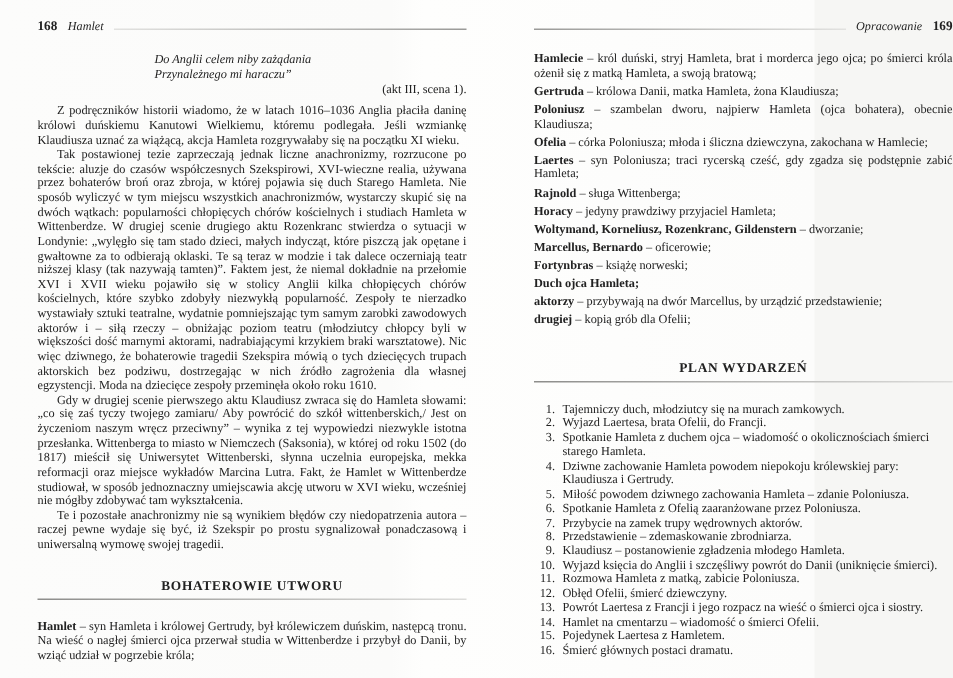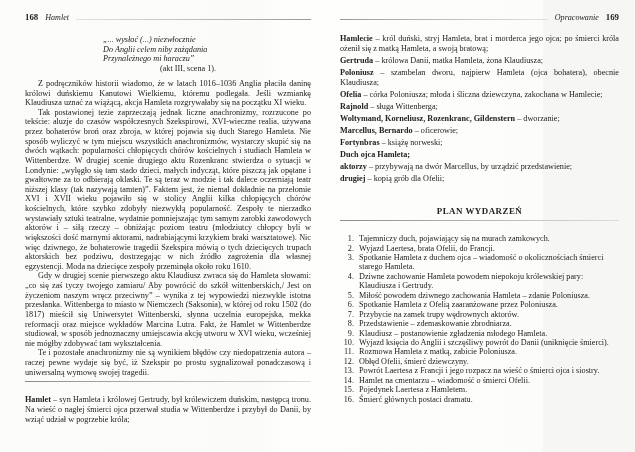--- a/index.html
+++ b/index.html
@@ -8,37 +8,37 @@
     background:#f6f6f4;
     font-family:"Liberation Serif","DejaVu Serif",serif;
     color:#222;
   }
   .spread{
     position:relative;width:543px;height:452px;
     background:linear-gradient(to right,#fcfcfb 0%,#fbfbfa 48%,#fefefd 52%,#fcfcfb 100%);
   }
   .page{position:absolute;top:0;}
   .page-left{left:25px;width:286px;}
-  .page-right{left:340px;width:279px;}
+  .page-right{left:356px;width:279px;}
 
   .page-header{
     display:flex;align-items:baseline;gap:7px;
     padding-top:12px;height:12px;
   }
   .pnum{font-weight:bold;font-size:8.8px;}
   .rtitle{font-style:italic;font-size:8.1px;}
   .hrule{flex:1;height:1px;align-self:center;margin-top:3px;}
   .hrule-left{background:linear-gradient(to right,#e2e2e0,#9a9a98);}
   .hrule-right{background:linear-gradient(to left,#e2e2e0,#9a9a98);}
 
   .quote{
     margin:11px 0 5px 78px;
     font-style:italic;font-size:8.2px;line-height:9.6px;
   }
-  .qattr{margin-left:57px;font-style:normal;margin-top:0.5px;}
+  .qattr{margin-left:57px;font-style:normal;margin-top:0.5px;text-align:right;}
 
   p.body{
     margin:0;font-size:8.2px;line-height:9.62px;
     text-align:justify;text-indent:13px;
   }
 
   .section-heading{
     text-align:center;font-weight:bold;font-size:8.9px;
     letter-spacing:0.5px;
   }
@@ -78,68 +78,70 @@
   <div class="page page-left">
     <div class="page-header">
       <span class="pnum">168</span>
       <span class="rtitle">Hamlet</span>
       <span class="hrule hrule-left"></span>
     </div>
 
     <div class="quote">
       <div>
 
-      <div class="qline">„... wysłać (...) niezwłocznie</div>
           <div class="qline">Do Anglii celem niby zażądania</div>
           <div class="qline">Przynależnego mi haraczu”</div>
         </div>
       <div class="qattr">(akt III, scena 1).</div>
     </div>
 
     <div>
 
     <p class="body"><span>Z podręczników historii wiadomo, że w latach 1016–1036 Anglia płaciła daninę królowi duńskiemu Kanutowi Wielkiemu, któremu podlegała. Jeśli wzmiankę Klaudiusza uznać za wiążącą, akcja </span><span class="it">Hamleta</span><span> rozgrywałaby się na początku XI wieku.</span></p>
         <p class="body"><span>Tak postawionej tezie zaprzeczają jednak liczne anachronizmy, rozrzucone po tekście: aluzje do czasów współczesnych Szekspirowi, XVI-wieczne realia, używana przez bohaterów broń oraz zbroja, w której pojawia się duch Starego Hamleta. Nie sposób wyliczyć w tym miejscu wszystkich anachronizmów, wystarczy skupić się na dwóch wątkach: popularności chłopięcych chórów kościelnych i studiach Hamleta w Wittenberdze. W drugiej scenie drugiego aktu Rozenkranc stwierdza o sytuacji w Londynie: </span><span class="it">„wylęgło się tam stado dzieci, małych indycząt, które piszczą jak opętane i gwałtowne za to odbierają oklaski. Te są teraz w modzie i tak dalece oczerniają teatr niższej klasy (tak nazywają tamten)”</span><span>. Faktem jest, że niemal dokładnie na przełomie XVI i XVII wieku pojawiło się w stolicy Anglii kilka chłopięcych chórów kościelnych, które szybko zdobyły niezwykłą popularność. Zespoły te nierzadko wystawiały sztuki teatralne, wydatnie pomniejszając tym samym zarobki zawodowych aktorów i – siłą rzeczy – obniżając poziom teatru (młodziutcy chłopcy byli w większości dość marnymi aktorami, nadrabiającymi krzykiem braki warsztatowe). Nic więc dziwnego, że bohaterowie tragedii Szekspira mówią o tych dziecięcych trupach aktorskich bez podziwu, dostrzegając w nich źródło zagrożenia dla własnej egzystencji. Moda na dziecięce zespoły przeminęła około roku 1610.</span></p>
         <p class="body"><span>Gdy w drugiej scenie pierwszego aktu Klaudiusz zwraca się do Hamleta słowami: </span><span class="it">„co się zaś tyczy twojego zamiaru/ Aby powrócić do szkół wittenberskich,/ Jest on życzeniom naszym wręcz przeciwny”</span><span> – wynika z tej wypowiedzi niezwykle istotna przesłanka. Wittenberga to miasto w Niemczech (Saksonia), w której od roku 1502 (do 1817) mieścił się Uniwersytet Wittenberski, słynna uczelnia europejska, mekka reformacji oraz miejsce wykładów Marcina Lutra. Fakt, że Hamlet w Wittenberdze studiował, w sposób jednoznaczny umiejscawia akcję utworu w XVI wieku, wcześniej nie mógłby zdobywać tam wykształcenia.</span></p>
         <p class="body"><span>Te i pozostałe anachronizmy nie są wynikiem błędów czy niedopatrzenia autora – raczej pewne wydaje się być, iż Szekspir po prostu sygnalizował ponadczasową i uniwersalną wymowę swojej tragedii.</span></p>
       </div>
 
+    <div class="section-heading sh-left">BOHATEROWIE UTWORU</div>
     <div class="heading-rule hr-left"></div>
 
     <p class="char-entry"><span class="bf">Hamlet</span><span> – syn Hamleta i królowej Gertrudy, był królewiczem duńskim, następcą tronu. Na wieść o nagłej śmierci ojca przerwał studia w Wittenberdze i przybył do Danii, by wziąć udział w pogrzebie króla;</span></p>
   </div>
 
   <div class="page page-right">
     <div class="page-header">
       <span class="hrule hrule-right"></span>
       <span class="rtitle">Opracowanie</span>
       <span class="pnum">169</span>
     </div>
 
     <div class="chars">
 
     <p class="char-entry"><span class="bf">Hamlecie</span><span> – król duński, stryj Hamleta, brat i morderca jego ojca; po śmierci króla ożenił się z matką Hamleta, a swoją bratową;</span></p>
         <p class="char-entry"><span class="bf">Gertruda</span><span> – królowa Danii, matka Hamleta, żona Klaudiusza;</span></p>
         <p class="char-entry"><span class="bf">Poloniusz</span><span> – szambelan dworu, najpierw Hamleta (ojca bohatera), obecnie Klaudiusza;</span></p>
         <p class="char-entry"><span class="bf">Ofelia</span><span> – córka Poloniusza; młoda i śliczna dziewczyna, zakochana w Hamlecie;</span></p>
+        <p class="char-entry"><span class="bf">Laertes</span><span> – syn Poloniusza; traci rycerską cześć, gdy zgadza się podstępnie zabić Hamleta;</span></p>
         <p class="char-entry"><span class="bf">Rajnold</span><span> – sługa Wittenberga;</span></p>
+        <p class="char-entry"><span class="bf">Horacy</span><span> – jedyny prawdziwy przyjaciel Hamleta;</span></p>
         <p class="char-entry"><span class="bf">Woltymand, Korneliusz, Rozenkranc, Gildenstern</span><span> – dworzanie;</span></p>
         <p class="char-entry"><span class="bf">Marcellus, Bernardo</span><span> – oficerowie;</span></p>
         <p class="char-entry"><span class="bf">Fortynbras</span><span> – książę norweski;</span></p>
         <p class="char-entry"><span class="bf">Duch ojca Hamleta;</span></p>
         <p class="char-entry"><span class="bf">aktorzy</span><span> – przybywają na dwór Marcellus, by urządzić przedstawienie;</span></p>
         <p class="char-entry"><span class="bf">drugiej</span><span> – kopią grób dla Ofelii;</span></p>
       </div>
 
     <div class="section-heading sh-right">PLAN WYDARZEŃ</div>
     <div class="heading-rule hr-right"></div>
 
     <ol class="events">
 
-    <li class="event">Tajemniczy duch, pojawiający się na murach zamkowych.</li>
+    <li class="event">Tajemniczy duch, młodziutcy się na murach zamkowych.</li>
         <li class="event">Wyjazd Laertesa, brata Ofelii, do Francji.</li>
         <li class="event">Spotkanie Hamleta z duchem ojca – wiadomość o okolicznościach śmierci starego Hamleta.</li>
         <li class="event">Dziwne zachowanie Hamleta powodem niepokoju królewskiej pary: Klaudiusza i Gertrudy.</li>
         <li class="event">Miłość powodem dziwnego zachowania Hamleta – zdanie Poloniusza.</li>
         <li class="event">Spotkanie Hamleta z Ofelią zaaranżowane przez Poloniusza.</li>
         <li class="event">Przybycie na zamek trupy wędrownych aktorów.</li>
         <li class="event">Przedstawienie – zdemaskowanie zbrodniarza.</li>
         <li class="event">Klaudiusz – postanowienie zgładzenia młodego Hamleta.</li>
         <li class="event">Wyjazd księcia do Anglii i szczęśliwy powrót do Danii (uniknięcie śmierci).</li>
         <li class="event">Rozmowa Hamleta z matką, zabicie Poloniusza.</li>

